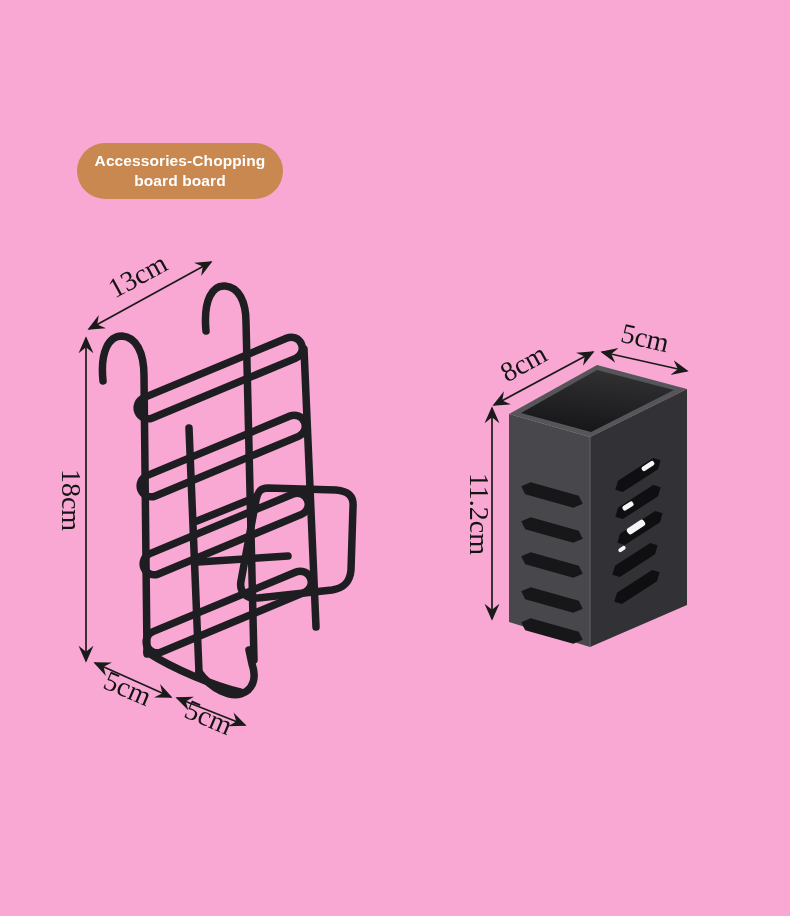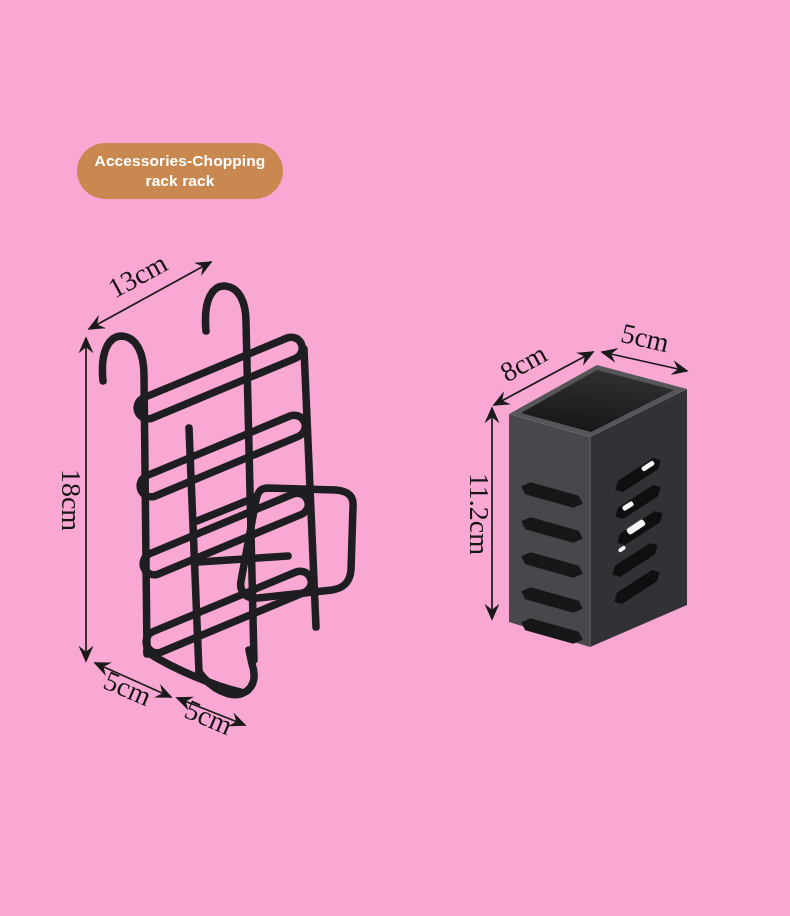--- a/index.html
+++ b/index.html
@@ -25,21 +25,21 @@
   }
   .edge-hi { stroke:#5e5e63; stroke-width:1.5; fill:none; opacity:.8; }
 </style>
 </head>
 <body>
 
 <div class="stage">
 
   <div class="badge" id="badge-left">
     <span>Accessories-Chopping</span>
-    <span>rack rack</span>
+    <span>board board</span>
   </div>
 
   <svg class="scene" width="790" height="916" viewBox="0 0 790 916">
     <defs>
       <marker id="ah" viewBox="0 0 10 10" refX="9" refY="5" markerWidth="10" markerHeight="10" orient="auto-start-reverse">
         <path d="M0,0.6 L10,5 L0,9.4 L3.5,5 Z" fill="#1a1a1a"></path>
       </marker>
       <linearGradient id="interiorGrad" gradientUnits="userSpaceOnUse" x1="596" y1="368" x2="589" y2="436">
         <stop offset="0" stop-color="#313134"></stop>
         <stop offset="1" stop-color="#151517"></stop>

